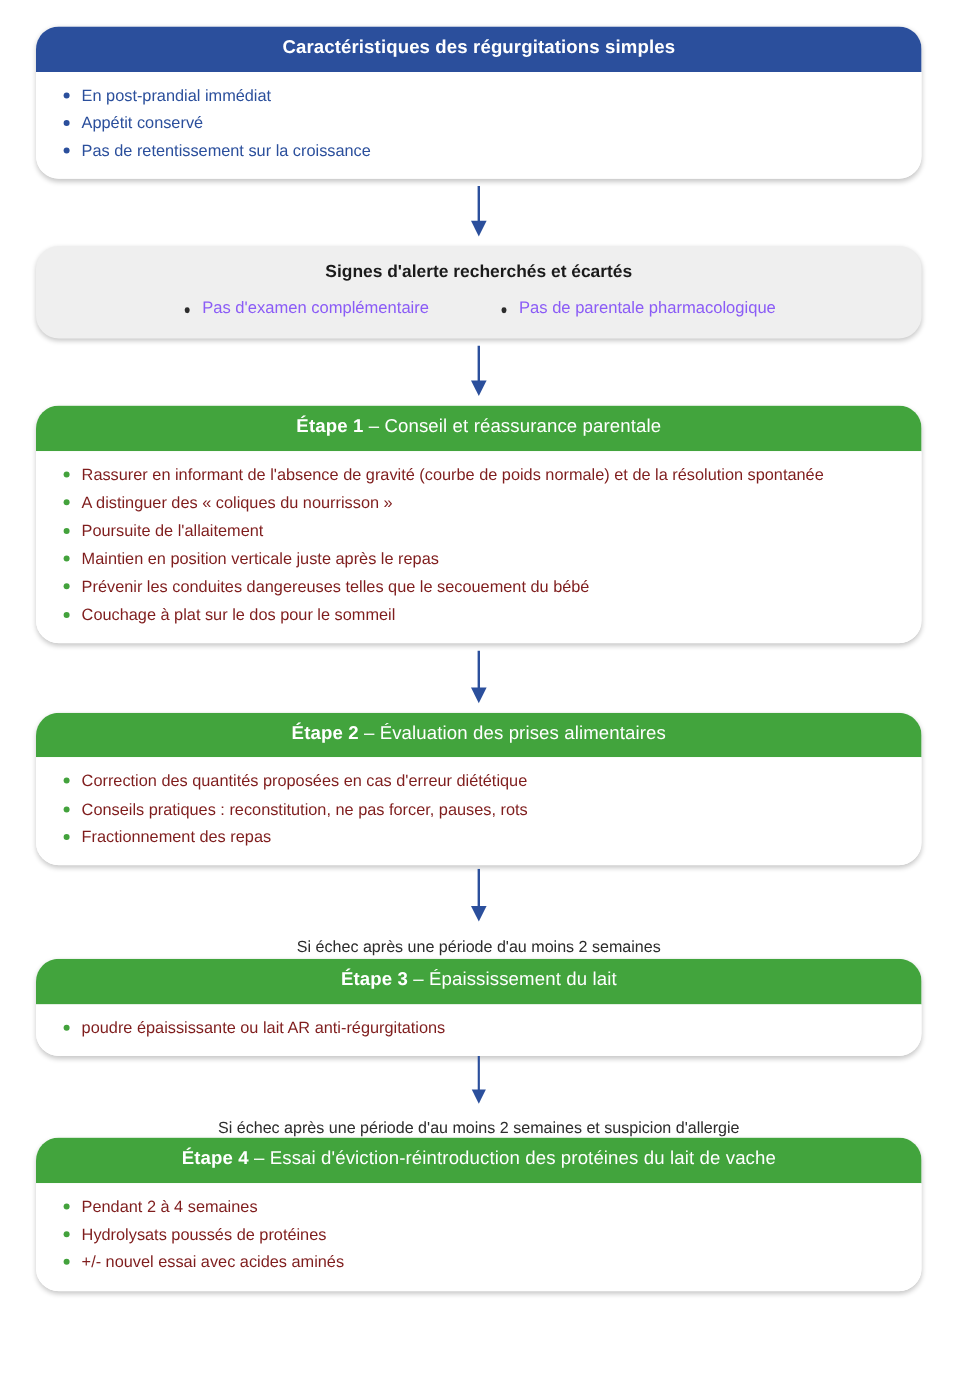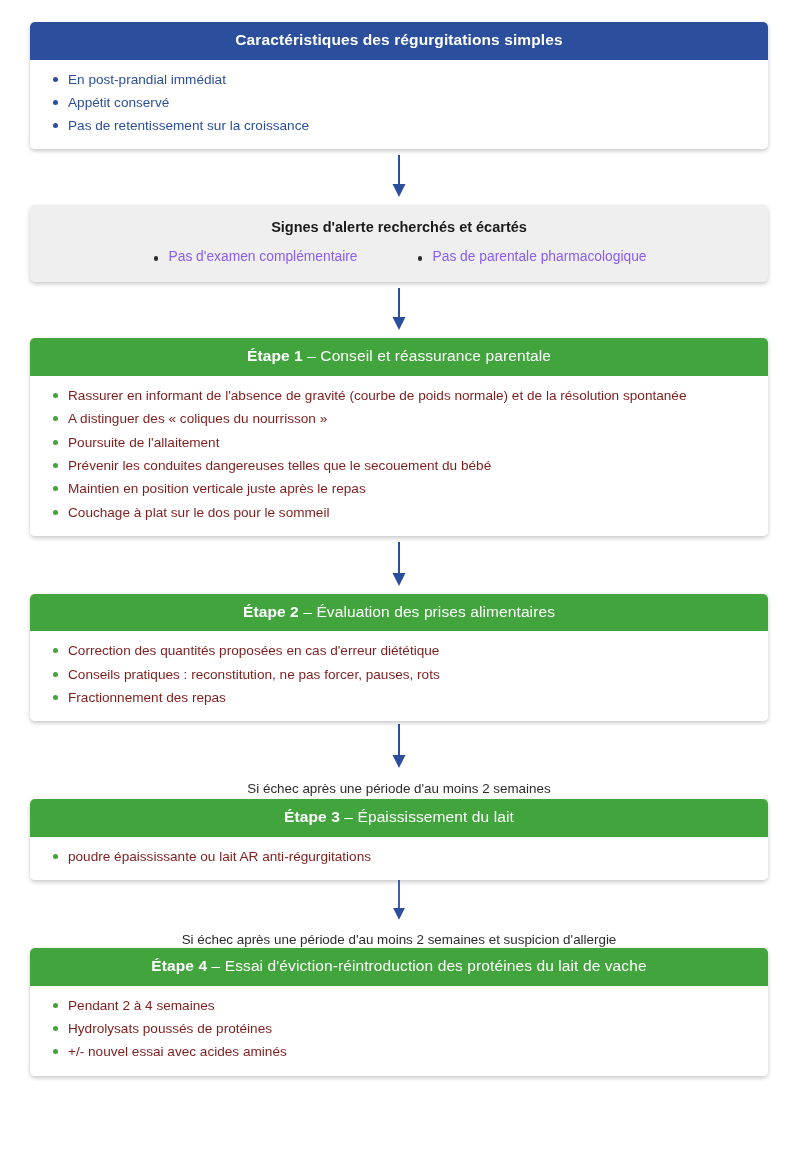--- a/index.html
+++ b/index.html
@@ -21,21 +21,21 @@
     padding: 22px 30px 16px 30px;
     display: flex;
     flex-direction: column;
     align-items: stretch;
   }
 
   
   .card {
     width: 100%;
     box-sizing: border-box;
-    border-radius: 5px;
+    border-radius: 19px;
     background: #ffffff;
     box-shadow: 0 2px 4px rgba(0,0,0,0.22);
     overflow: hidden;
   }
 
   .card-header {
     text-align: center;
     font-weight: bold;
     font-size: 15.5px;
     letter-spacing: .1px;
@@ -174,22 +174,22 @@
 
   <div class="card">
     <div class="card-header green">
       <span class="step-num">Étape 1</span><span class="step-rest"> – </span><span class="step-rest">Conseil et réassurance parentale</span>
     </div>
     <div class="card-body">
       <ul class="bullets dark-text">
         <li>Rassurer en informant de l'absence de gravité (courbe de poids normale) et de la résolution spontanée</li>
         <li>A distinguer des « coliques du nourrisson »</li>
         <li>Poursuite de l'allaitement</li>
+        <li>Maintien en position verticale juste après le repas</li>
         <li>Prévenir les conduites dangereuses telles que le secouement du bébé</li>
-        <li>Maintien en position verticale juste après le repas</li>
         <li>Couchage à plat sur le dos pour le sommeil</li>
       </ul>
     </div>
   </div>
 
   <div class="connector" style="height:58px;">
     <svg class="arrow-svg" width="16" height="46" viewBox="0 0 16 46">
       <line x1="8" y1="0" x2="8" y2="33" stroke="#2B4F9C" stroke-width="2"></line>
       <polygon points="8,44 1.5,31 14.5,31" fill="#2B4F9C"></polygon>
     </svg>

